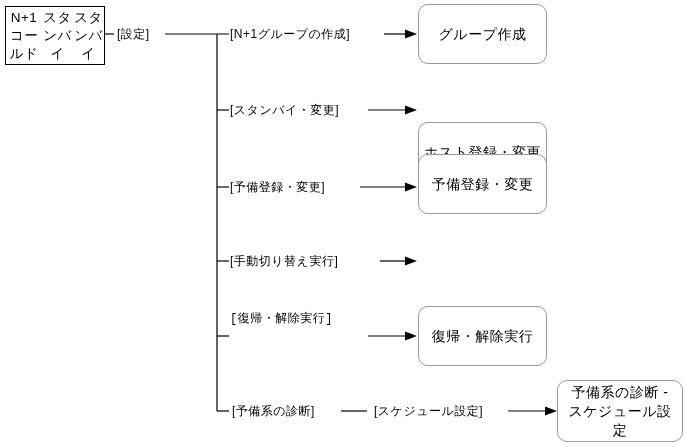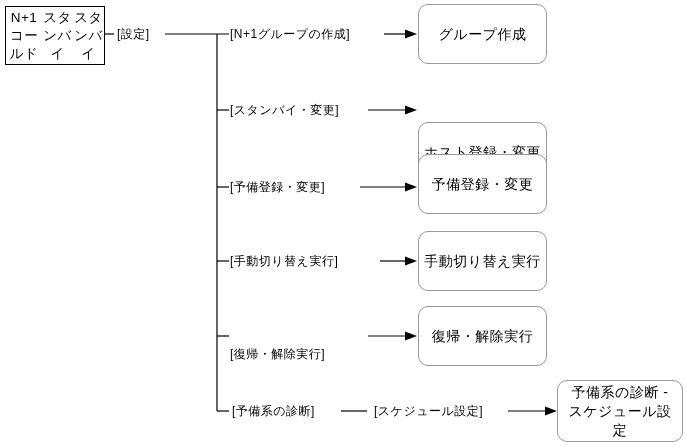--- a/index.html
+++ b/index.html
@@ -98,25 +98,22 @@
   <div class="screenbox" style="top:80px;margin-top:42px;">
     <span>ホスト登録・変更</span>
   </div>
 
   <span class="mlabel" style="left:230px;top:177px;">[予備登録・変更]</span>
   <div class="screenbox" style="top:154px;">
     <span>予備登録・変更</span>
   </div>
 
   <span class="mlabel" style="left:230px;top:251px;">[手動切り替え実行]</span>
-  <div class="screenbox" style="top:231px;">
-    <span>手動切り替え実行</span>
-  </div>
 
-  <span class="mlabel" style="left:230px;top:344px;">[復帰・解除実行]</span>
+  <span class="mlabel" style="left:230px;top:309px;font-family:Liberation Mono, monospace;">[復帰・解除実行]</span>
   <div class="screenbox" style="top:306px;">
     <span>復帰・解除実行</span>
   </div>
 
   <span class="mlabel" style="left:374px;top:401px;">[スケジュール設定]</span>
   <span class="mlabel" style="left:232px;top:401px;">[予備系の診断]</span>
   <div class="screenbox wide">
     <span>予備系の診断 - スケジュール設定</span>
   </div>
 

